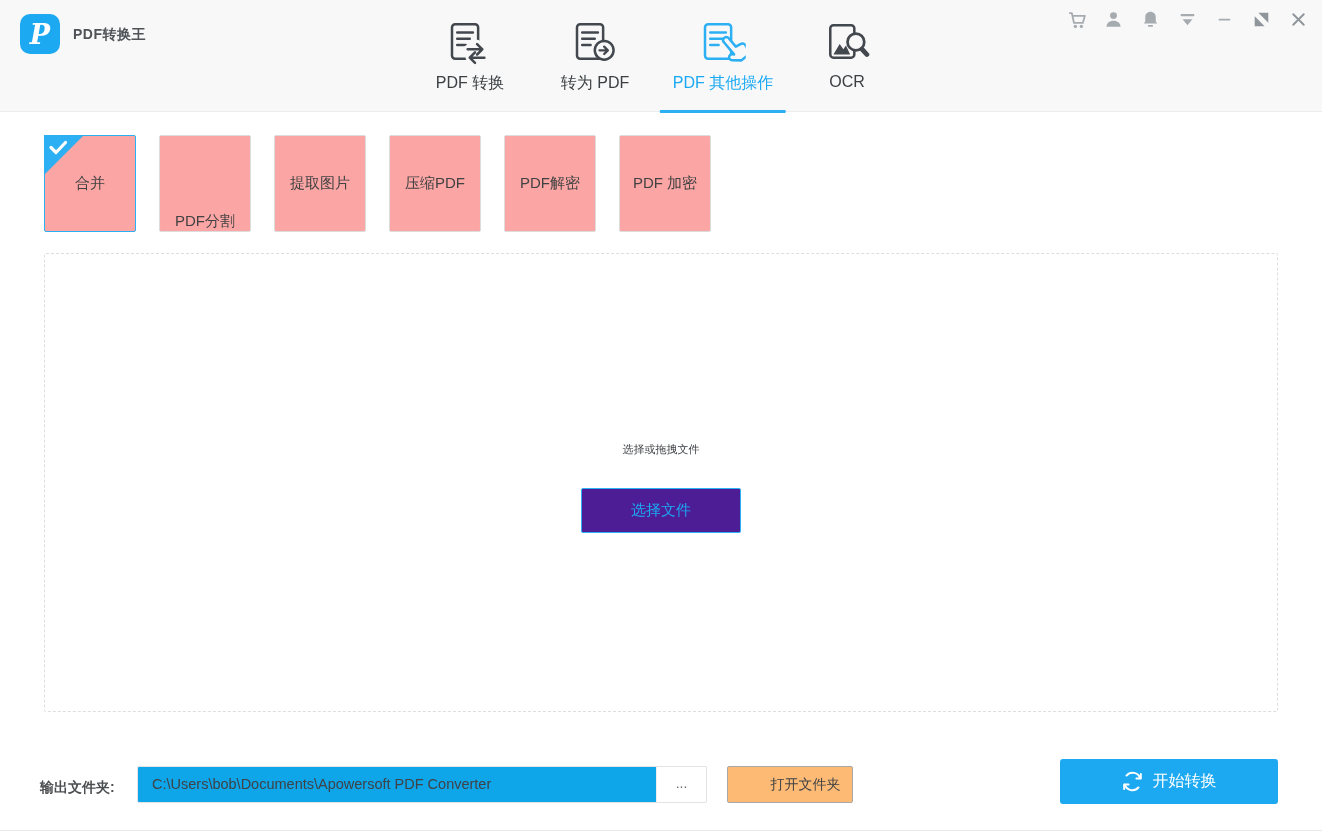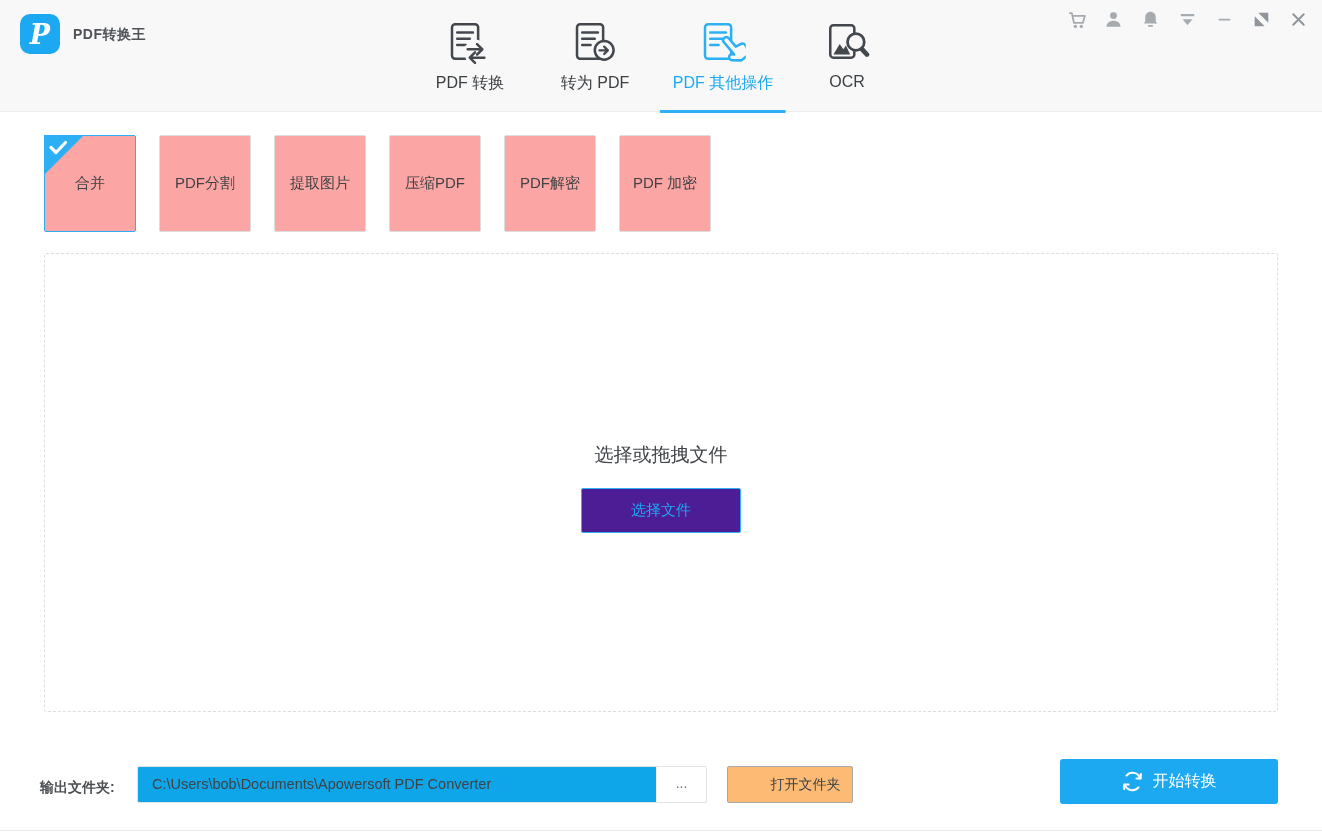--- a/index.html
+++ b/index.html
@@ -31,28 +31,28 @@
 
   .tb-icons { position:absolute; right:13px; top:9px; display:flex; align-items:center; gap:16px; }
   .tb-icons .tbi { width:21px; height:21px; display:flex; align-items:center; justify-content:center; cursor:pointer; }
 
   
   .card { position:absolute; top:135px; width:92px; height:97px; background:#fca5a5;
           border:1px solid #dcdcdc; border-radius:2px; display:flex; align-items:center;
           justify-content:center; font-size:15px; color:#424242; cursor:pointer; }
   .card.selected { border:1px solid #2cb0f3; }
   .corner { position:absolute; left:-1px; top:-1px; width:40px; height:40px; }
-  #card0 { left:44px; } #card1 { left:159px; } #card2 { left:274px; }
+  #card0 { left:44px; } #card1 { left:159px;align-items:flex-end; } #card2 { left:274px; }
   #card3 { left:389px; } #card4 { left:504px; } #card5 { left:619px; }
 
   
   .dropzone { position:absolute; left:44px; top:253px; width:1234px; height:459px;
               border:1px dashed #dedede; border-radius:2px; }
   .drop-hint { position:absolute; left:0; right:0; top:188px; text-align:center;
-               font-size:19px; color:#3f4246; }
+               font-size:11px; color:#3f4246; }
   .choose-btn { position:absolute; left:50%; transform:translateX(-50%); top:234px;
                 width:160px; height:45px; background:#4c1d95; border:1px solid #2cb0f3;
                 border-radius:2px; color:#1ca9f2; font-size:15px; cursor:pointer;
                 font-family:"Liberation Sans", sans-serif; }
 
   
   .out-label { position:absolute; left:40px; top:779px; font-size:14px; color:#4c4f52;font-weight:bold; }
   .path-box { position:absolute; left:137px; top:766px; width:570px; height:37px;
               background:#0ea5e9; border:1px solid #e3e3e3; border-radius:2px; }
   .path-text { position:absolute; left:14px; top:0; height:35px; line-height:35px;

